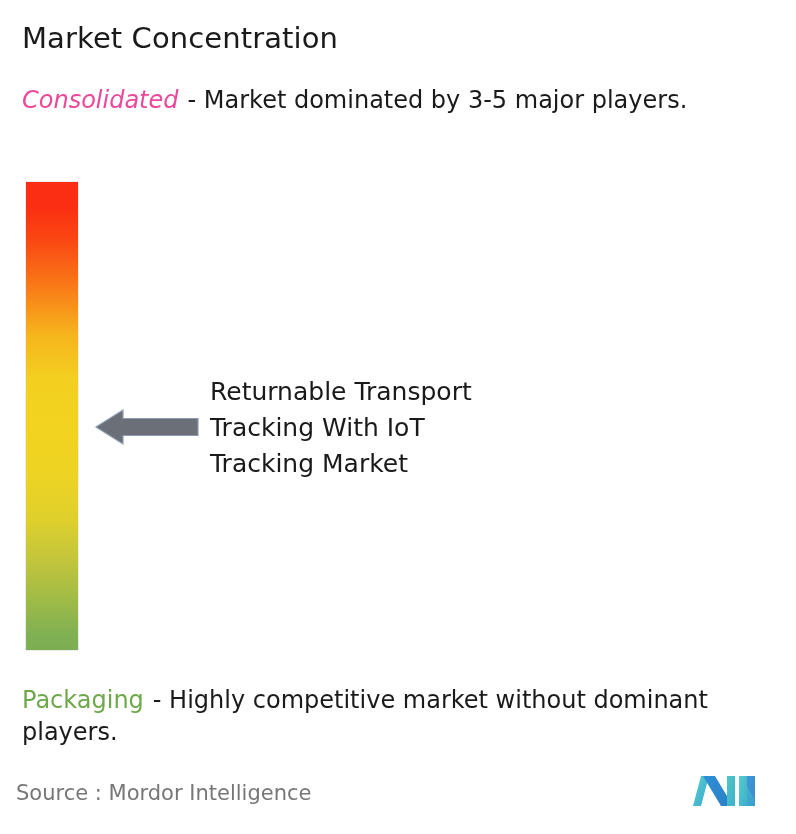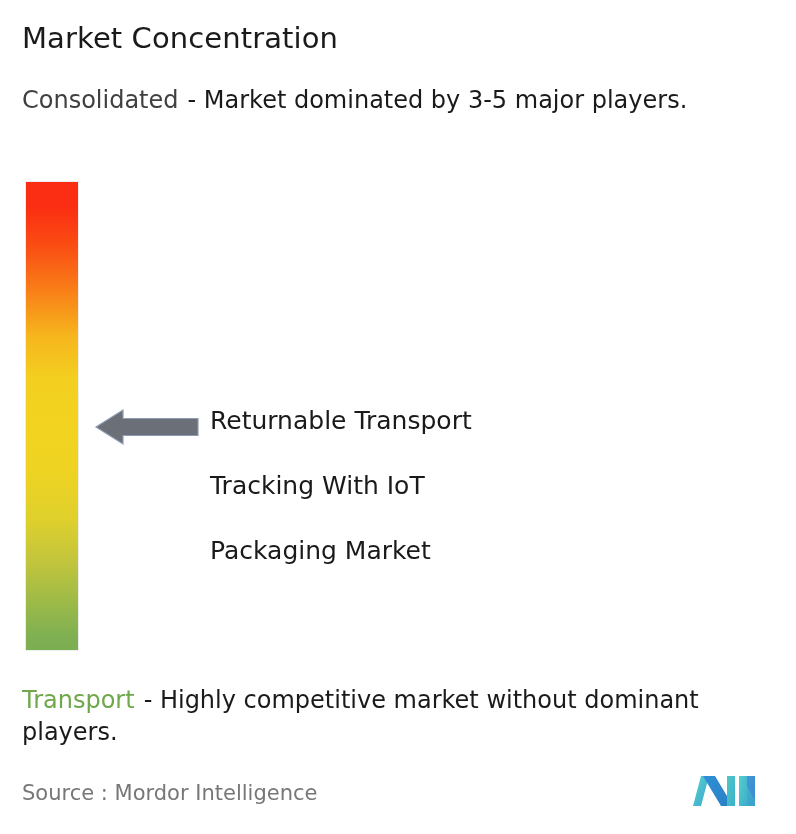--- a/index.html
+++ b/index.html
@@ -48,21 +48,22 @@
   .legend-bottom {
     position: absolute;
     left: 22px;
     top: 684px;
     width: 770px;
     font-size: 24px;
     line-height: 32px;
     color: #1a1a1a;
   }
   .legend-key-consolidated {
-    color: #404040;
+    color: #ec4899;
+    font-style: italic;
   }
   .legend-key-fragmented {
     color: #6fa84b;
   }
   .legend-gap {
     display: inline-block;
     width: 9px;
   }
 
   
@@ -103,26 +104,26 @@
   
   .callout {
     position: absolute;
     left: 210px;
     top: 374px;
     width: 430px;
     font-size: 25px;
     line-height: 36px;
     color: #1a1a1a;
   }
-  .callout .ln { display: block; white-space: nowrap; margin-top: 29px; }
+  .callout .ln { display: block; white-space: nowrap; }
 
   
   .source {
     position: absolute;
-    left: 22px;
+    left: 16px;
     top: 780px;
     font-size: 21px;
     line-height: 26px;
     color: #777777;
     white-space: nowrap;
   }
 
   
   .logo {
     position: absolute;
@@ -147,25 +148,25 @@
 
   <div class="arrow">
     <svg width="108" height="40" viewBox="0 0 108 40" xmlns="http://www.w3.org/2000/svg">
       <polygon points="3,20 30,3 30,11.5 105,11.5 105,28.5 30,28.5 30,37" fill="#6b7078" stroke="#8e9bb0" stroke-width="1.2" stroke-linejoin="miter"></polygon>
     </svg>
   </div>
 
   <div class="callout">
     <span class="ln">Returnable Transport</span>
     <span class="ln">Tracking With IoT</span>
-    <span class="ln">Packaging Market</span>
+    <span class="ln">Tracking Market</span>
   </div>
 
   <div class="legend-bottom">
-    <span class="legend-key-fragmented">Transport</span><span class="legend-gap"></span><span>- Highly competitive market without dominant players.</span>
+    <span class="legend-key-fragmented">Packaging</span><span class="legend-gap"></span><span>- Highly competitive market without dominant players.</span>
   </div>
 
   <div class="source">Source :  Mordor Intelligence</div>
 
   <div class="logo">
     <svg width="74" height="44" viewBox="0 0 74 44" xmlns="http://www.w3.org/2000/svg">
       <defs>
         <linearGradient id="g1" x1="0" y1="0" x2="1" y2="1">
           <stop offset="0%" stop-color="#59cfcf"></stop>
           <stop offset="100%" stop-color="#3aa9cd"></stop>

